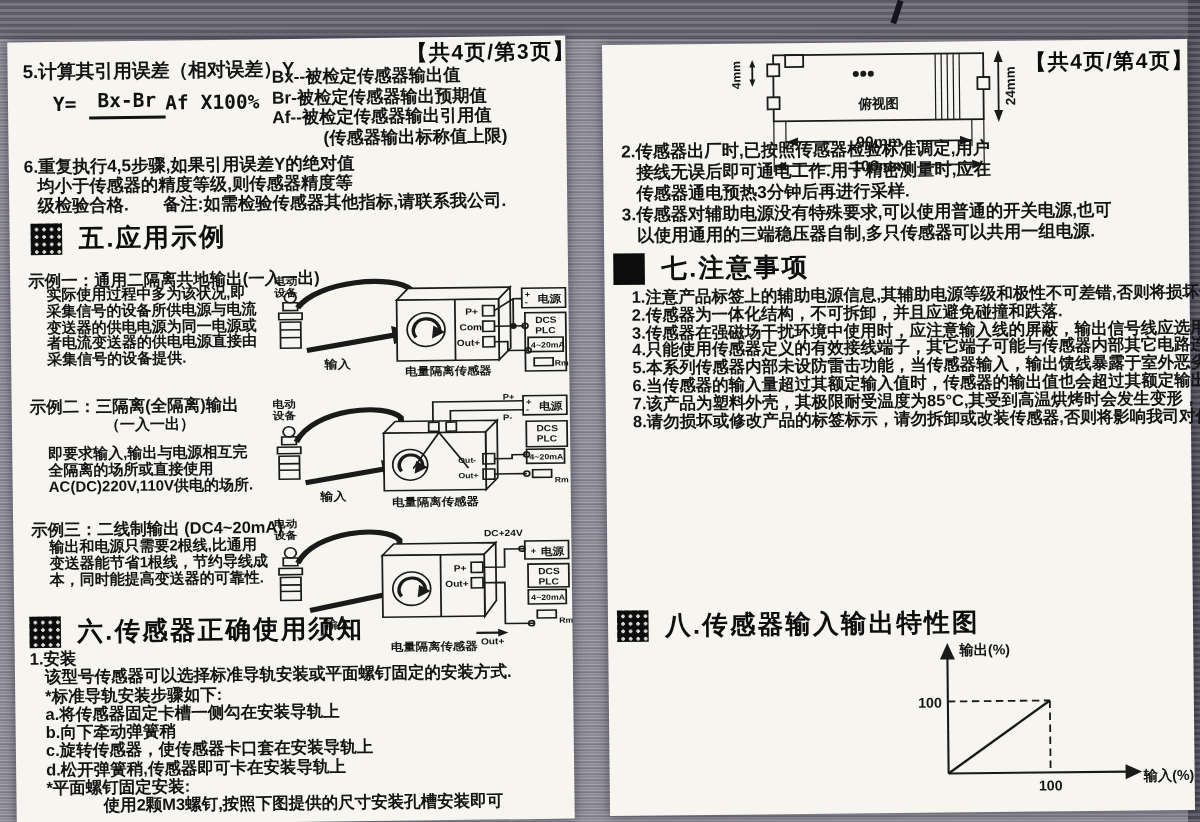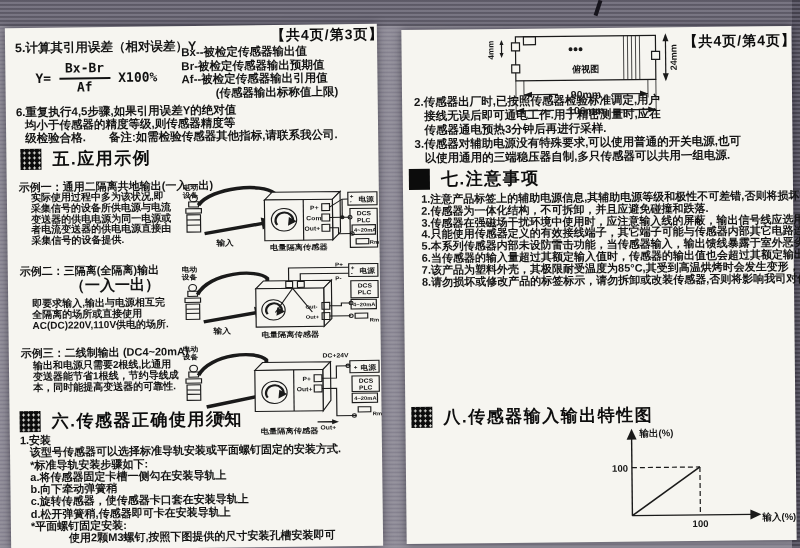--- a/index.html
+++ b/index.html
@@ -24,21 +24,21 @@
   .sec-title{font-size:17px;font-weight:bold;color:#0e0e0e;letter-spacing:1.5px;white-space:nowrap;}
   .icon-sq{width:21px;height:21px;background:#0c0c0c;flex:0 0 auto;}
   .icon-dots{background-color:#0c0c0c;
     background-image:radial-gradient(circle,#d8d8d2 1px,transparent 1.35px);
     background-size:5px 5px;background-position:1.5px 1.5px;}
   .flow{position:absolute;color:#141414;font-weight:bold;}
   .flow div{white-space:nowrap;}
   .wrap{white-space:normal !important;}
   .frac-row{position:absolute;display:flex;align-items:center;gap:8px;
     font-family:"DejaVu Sans Mono",monospace;font-weight:bold;color:#121212;font-size:13px;}
-  .frac{display:inline-flex;flex-direction:column;align-items:center;line-height:1.15;}
+  .frac{display:inline-flex;align-items:center;line-height:1.15;}
   .frac .num{border-bottom:2px solid #121212;padding:0 6px 1px 6px;}
   .frac .den{padding-top:1px;}
   .note{padding-left:13px;text-indent:-13px;white-space:normal;line-height:11.8px;}
   svg{position:absolute;overflow:visible;}
   svg text{font-family:"Liberation Sans",sans-serif;font-weight:bold;fill:#151515;}
 </style>
 </head>
 <body>
 
 <div class="edge-top"></div>
@@ -133,21 +133,21 @@
       <text x="185" y="25" font-size="8">电源</text>
       <text x="183" y="41">DCS</text>
       <text x="183" y="49">PLC</text>
       <text x="180" y="60" font-size="6">4~20mA</text>
       <text x="196" y="74" font-size="6">Rm</text>
       <text x="123" y="80" font-size="8.5" text-anchor="middle">电量隔离传感器</text>
     </g>
   </svg>
 
   <div class="t" style="left:12px;top:236px;font-size:11px;">示例二：三隔离(全隔离)输出</div>
-  <div class="t" style="left:62px;top:249px;font-size:15px;">（一入一出）</div>
+  <div class="t" style="left:62px;top:249px;font-size:10px;">（一入一出）</div>
   <div class="t wrap" style="left:24px;top:270px;width:142px;font-size:10px;line-height:11px;">即要求输入,输出与电源相互完全隔离的场所或直接使用AC(DC)220V,110V供电的场所.</div>
 
   <svg style="left:172px;top:238px;" width="200" height="92" viewBox="0 0 206 108" preserveAspectRatio="none">
     <g stroke="#1a1a1a" fill="none" stroke-width="1.2">
       <circle cx="13" cy="28" r="4"></circle>
       <rect x="8" y="32" width="10" height="6"></rect>
       <rect x="5" y="40" width="16" height="5"></rect>
       <rect x="6" y="47" width="14" height="18"></rect>
       <line x1="6" y1="53" x2="20" y2="53"></line>
         <line x1="6" y1="58" x2="20" y2="58"></line>

